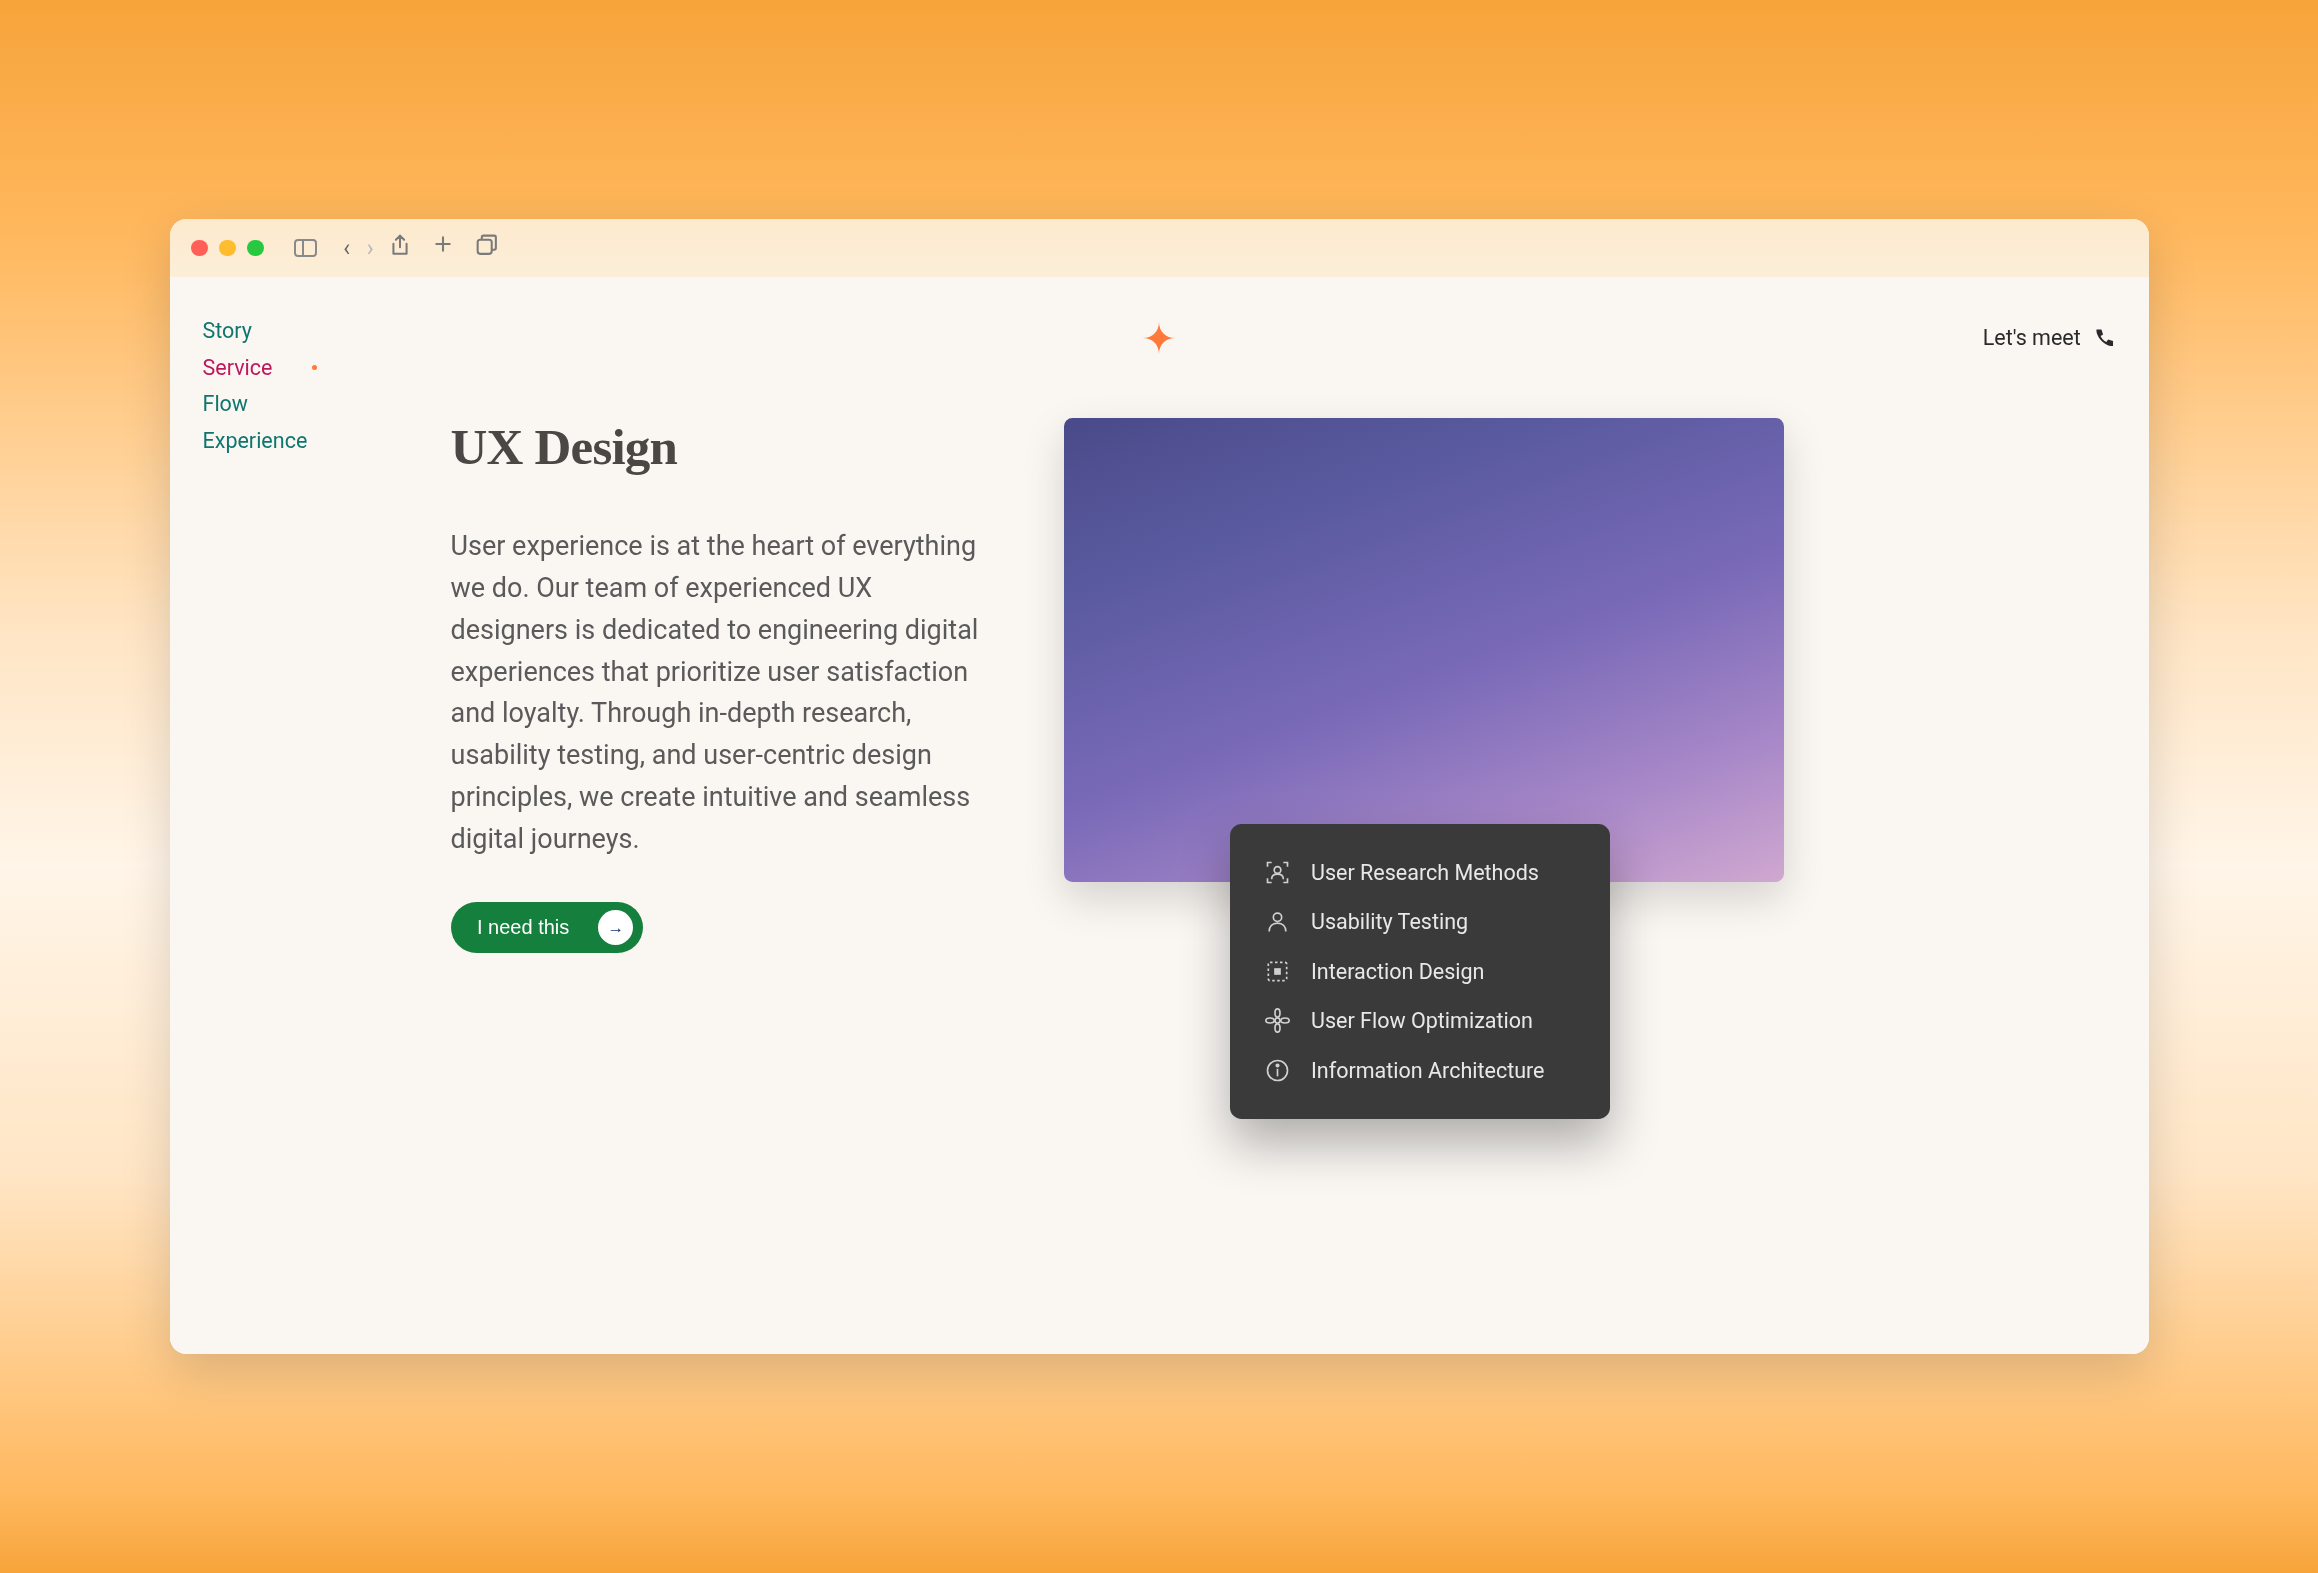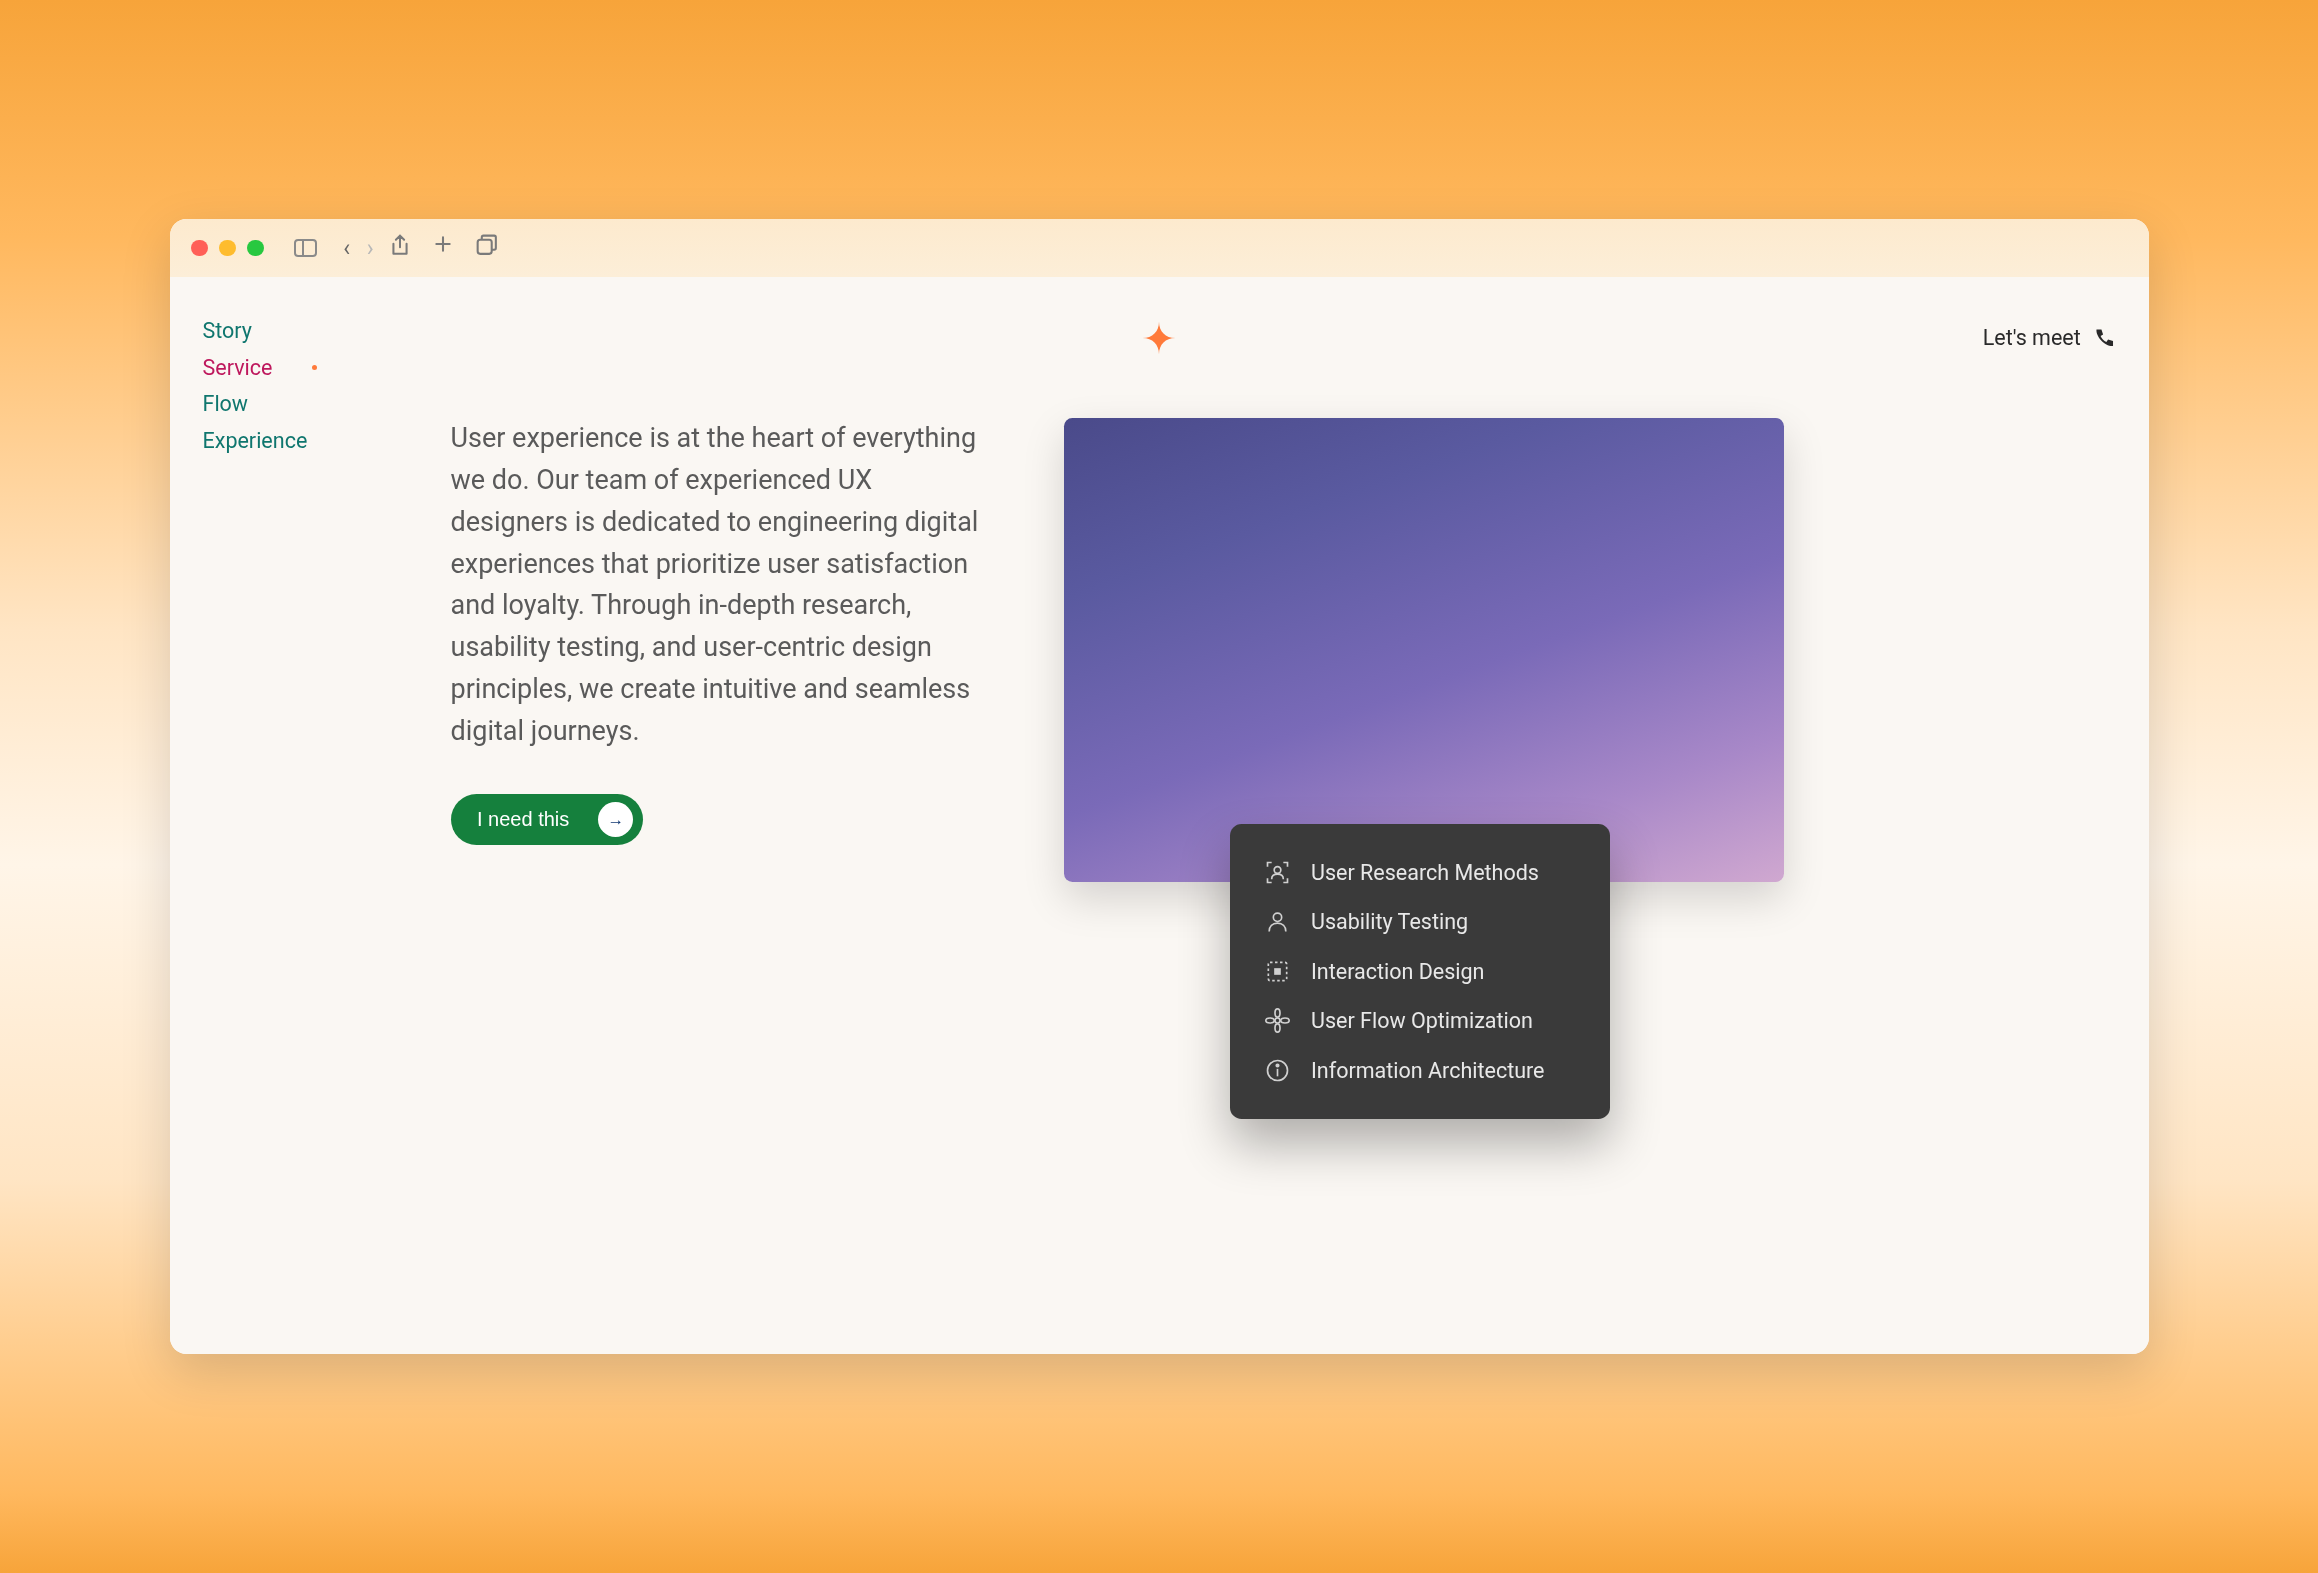--- a/index.html
+++ b/index.html
@@ -319,20 +319,21 @@
       <span>Let's meet</span>
       <span class="phone-icon">
         <svg width="21.5" height="21.5" viewBox="0 0 26 26">
             <path d="M3 3 L9 3 L11 9 L8 11 C9 14 12 17 15 18 L17 15 L23 17 L23 23 C14 24 2 12 3 3 Z" fill="#2a2a2a"></path>
           </svg>
       </span>
     </div>
 
     <div class="main-grid">
       <div class="text-column">
+        <h1 class="heading">UX Design</h1>
         <p class="body-text">User experience is at the heart of everything we do. Our team of experienced UX designers is dedicated to engineering digital experiences that prioritize user satisfaction and loyalty. Through in-depth research, usability testing, and user-centric design principles, we create intuitive and seamless digital journeys.</p>
         <button class="cta-button">
           <span>I need this</span>
           <span class="arrow-circle">→</span>
         </button>
       </div>
 
       <div class="visual-column">
         <div class="gradient-card"></div>
 

